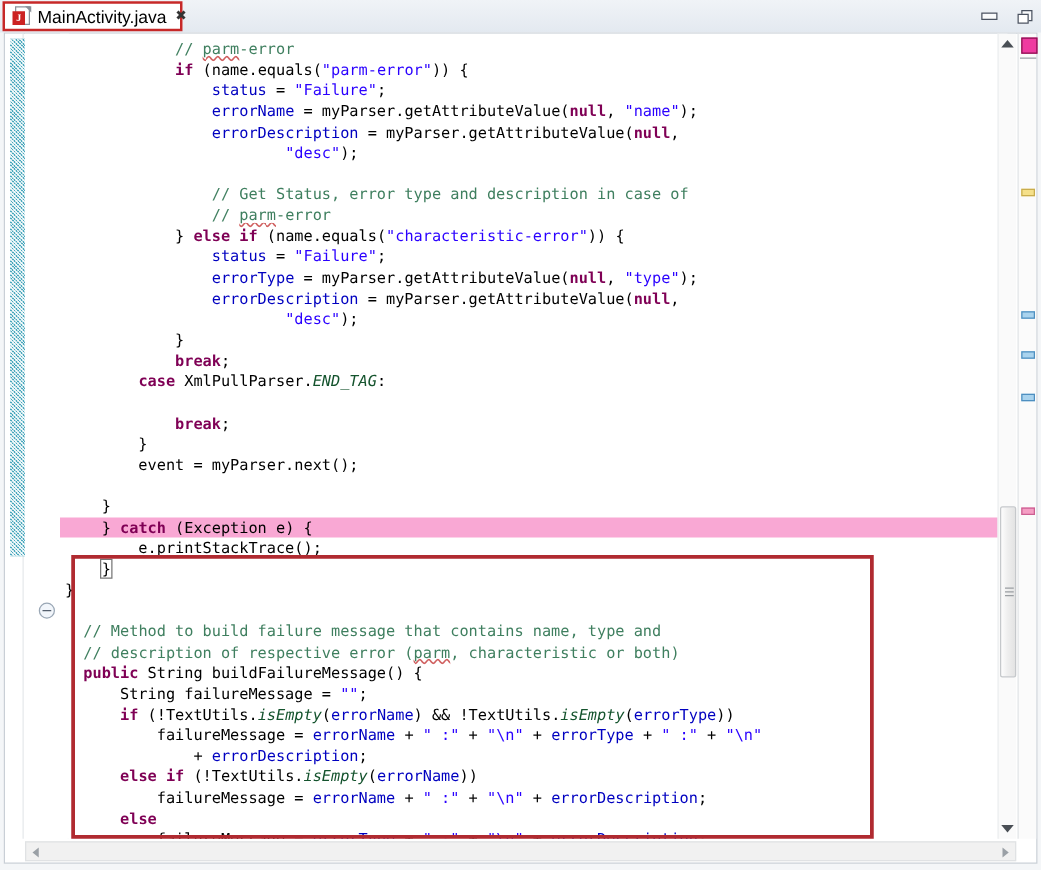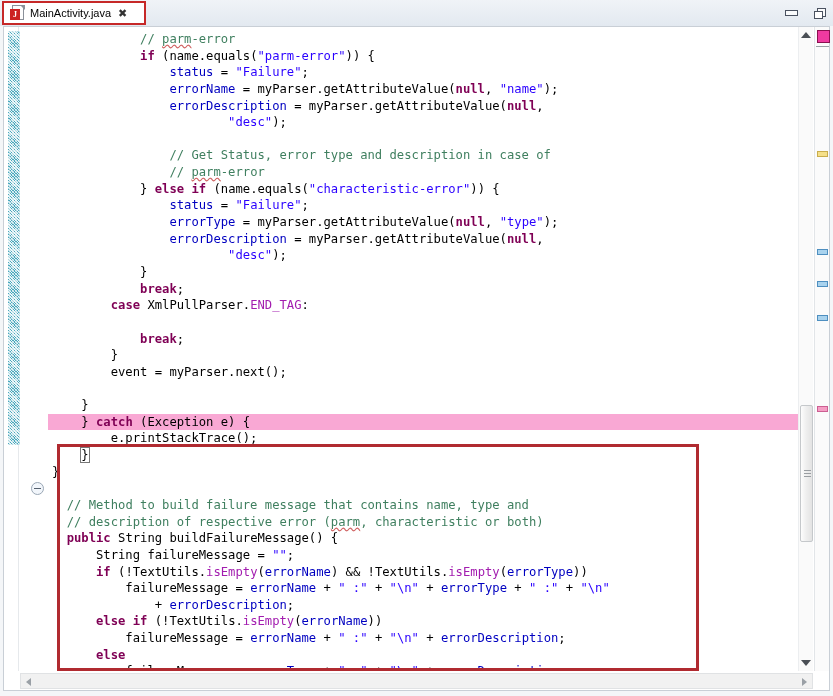--- a/index.html
+++ b/index.html
@@ -62,21 +62,21 @@
     width: 10px; height: 11px;
     background: #cc2222;
     color: #ffffff;
     font-size: 8px;
     font-family: "Liberation Serif", serif;
     line-height: 11px;
     text-align: center;
     font-weight: bold;
   }
   .tab-title {
-    font-size: 11px;
+    font-size: 14px;
     color: #000000;
     white-space: nowrap;
     font-family: "Liberation Sans", sans-serif;
   }
   .tab-close {
     margin-left: 7px;
     font-size: 11px;
     color: #333;
     line-height: 1;
     cursor: pointer;
@@ -188,21 +188,21 @@
   .code .ln.hl {
     background: #f9a8d4;
     width: 756px;
   }
 
   
   .kw  { color: #7f0055; font-weight: bold; margin-top: 32px; }
   .cm  { color: #3f7f5f; }
   .st  { color: #2a00ff; }
   .fld { color: #0000c0; text-align: right; }
-  .stat{ color: #a21caf; }
+  .stat{ color: #14532d; font-style: italic; }
   .sp  { text-decoration: underline wavy #d06060; text-decoration-skip-ink: none; }
 
   
   .caretbox {
     outline: 1px solid #777;
     outline-offset: 0px;
   }
 
   
   .overview {

